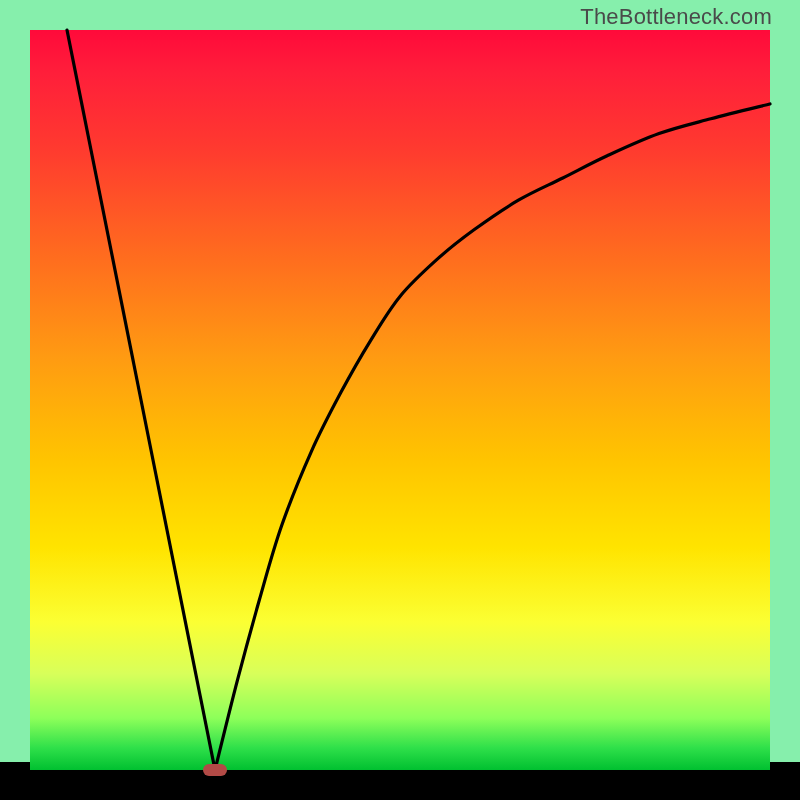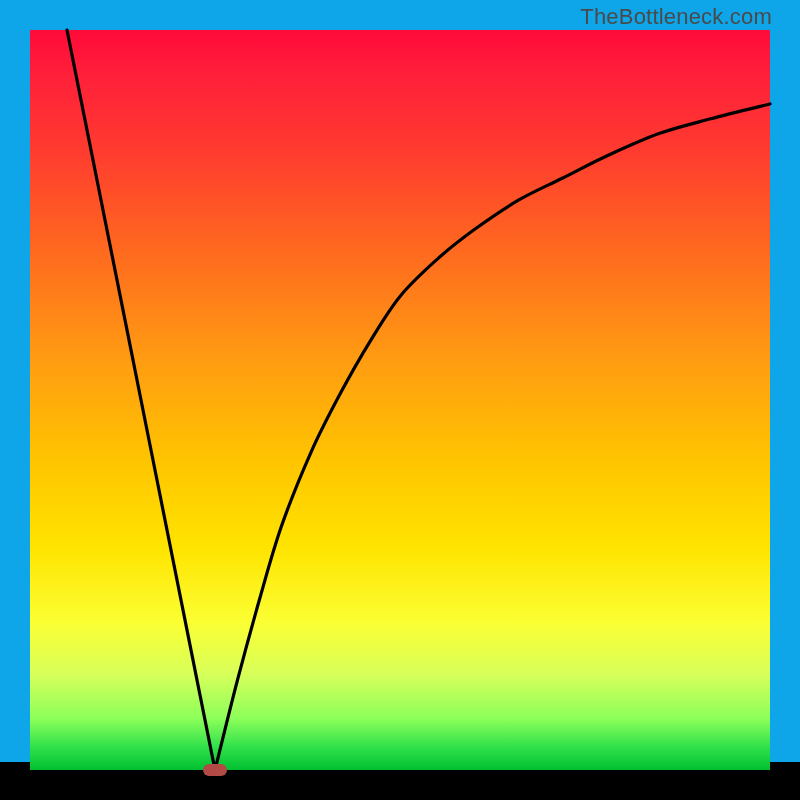--- a/index.html
+++ b/index.html
@@ -9,21 +9,21 @@
     height: 800px;
     background: #000;
     font-family: Arial, Helvetica, sans-serif;
     overflow: hidden;
   }
   .frame {
     position: absolute;
     left: 0; top: 0;
     width: 800px;
     height: 762px;
-    background: #0ea5e9;
+    background: #86efac;
   }
   .plot {
     position: absolute;
     left: 30px;
     top: 30px;
     width: 740px;
     height: 740px;
     
     background: linear-gradient(to bottom,
       #ff0a3a 0%,

